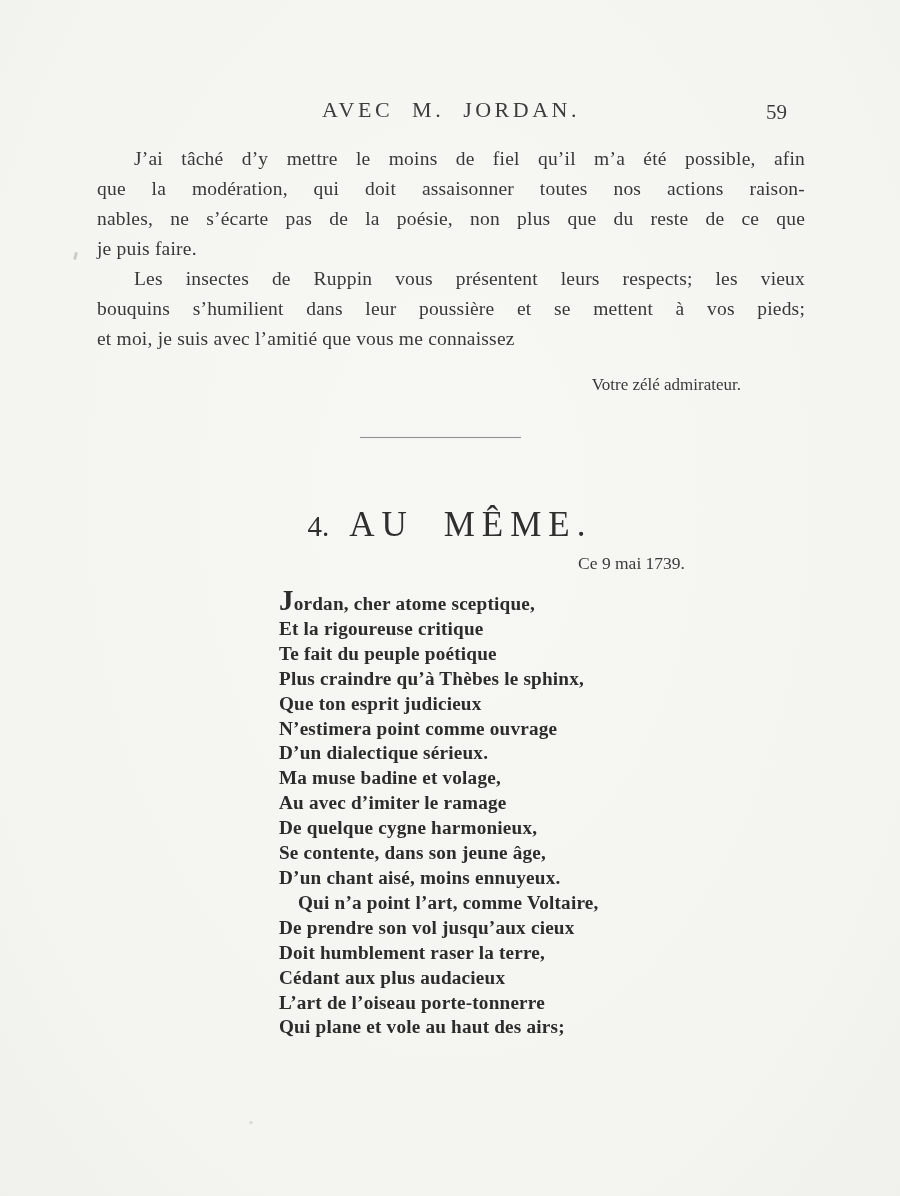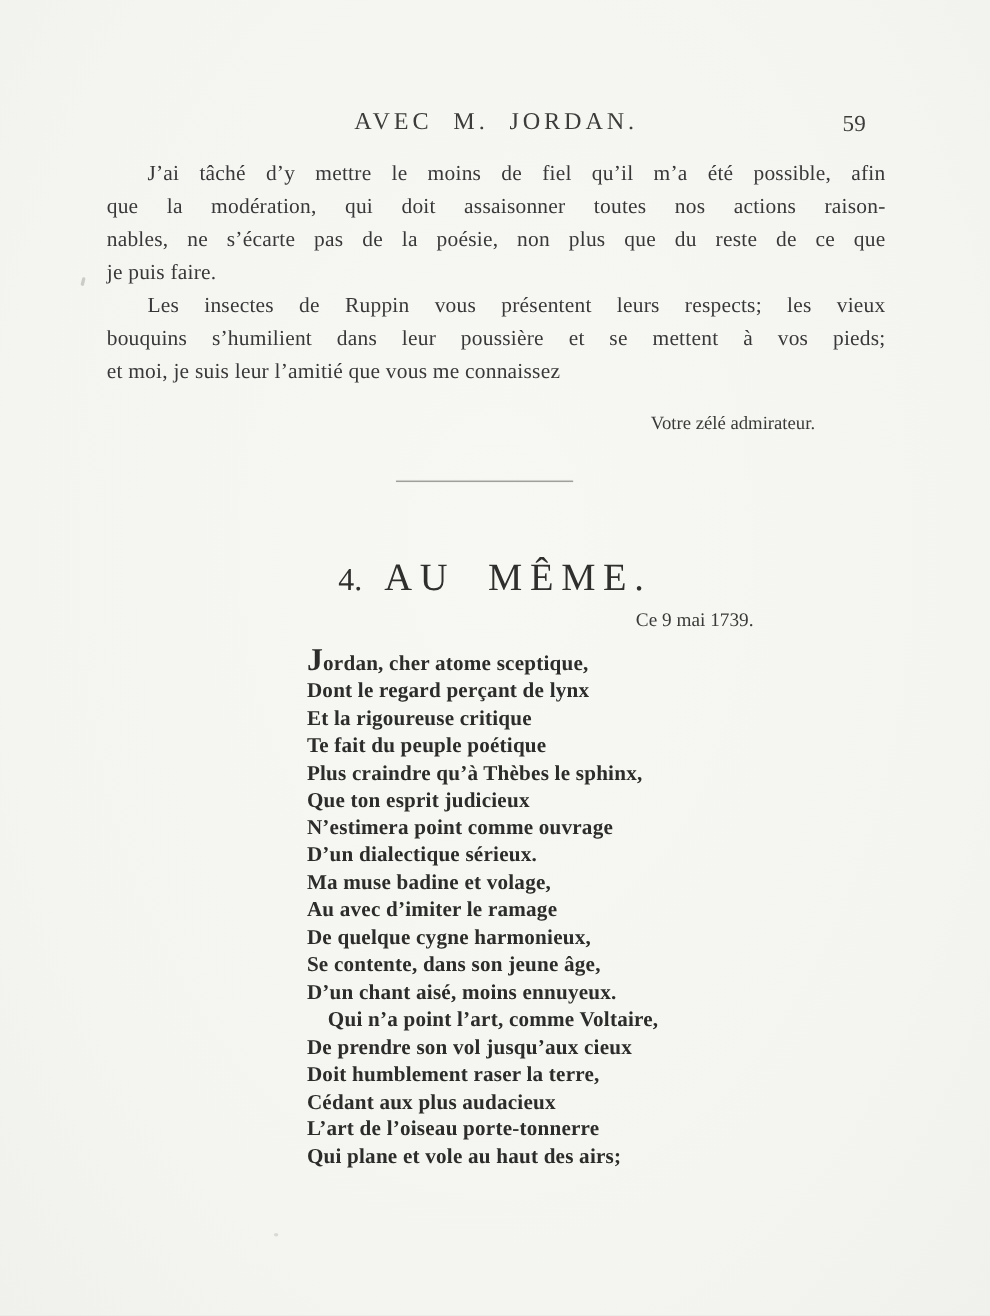--- a/index.html
+++ b/index.html
@@ -135,38 +135,37 @@
   <div class="letter-body">
     <div>
       <div class="jline indent">J’ai tâché d’y mettre le moins de fiel qu’il m’a été possible, afin</div>
       <div class="jline">que la modération, qui doit assaisonner toutes nos actions raison-</div>
       <div class="jline">nables, ne s’écarte pas de la poésie, non plus que du reste de ce que</div>
       <div class="jline last">je puis faire.</div>
     </div>
     <div>
       <div class="jline indent">Les insectes de Ruppin vous présentent leurs respects; les vieux</div>
       <div class="jline">bouquins s’humilient dans leur poussière et se mettent à vos pieds;</div>
-      <div class="jline last">et moi, je suis leur l’amitié que vous me connaissez</div>
+      <div class="jline last">et moi, je suis avec l’amitié que vous me connaissez</div>
     </div>
   </div>
 
   <div class="signature">Votre zélé admirateur.</div>
 
   <div class="section-divider"></div>
 
   <div class="section-heading">
     <span class="section-number">4.</span>
     <span class="section-title">AU MÊME.</span>
   </div>
 
   <div class="letter-date">Ce 9 mai 1739.</div>
 
   <div class="poem">
     <div class="poem-line first">Jordan, cher atome sceptique,</div>
-    <div class="poem-line">Dont le regard perçant de lynx</div>
     <div class="poem-line">Et la rigoureuse critique</div>
     <div class="poem-line">Te fait du peuple poétique</div>
     <div class="poem-line">Plus craindre qu’à Thèbes le sphinx,</div>
     <div class="poem-line">Que ton esprit judicieux</div>
     <div class="poem-line">N’estimera point comme ouvrage</div>
     <div class="poem-line">D’un dialectique sérieux.</div>
     <div class="poem-line">Ma muse badine et volage,</div>
     <div class="poem-line">Au avec d’imiter le ramage</div>
     <div class="poem-line">De quelque cygne harmonieux,</div>
     <div class="poem-line">Se contente, dans son jeune âge,</div>

